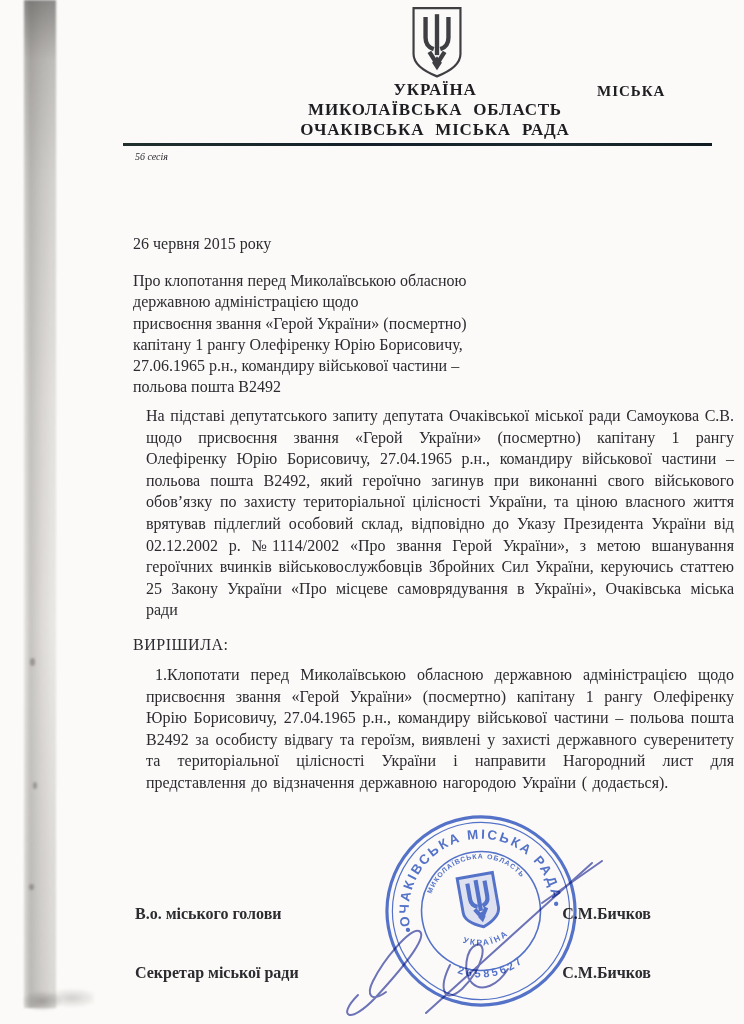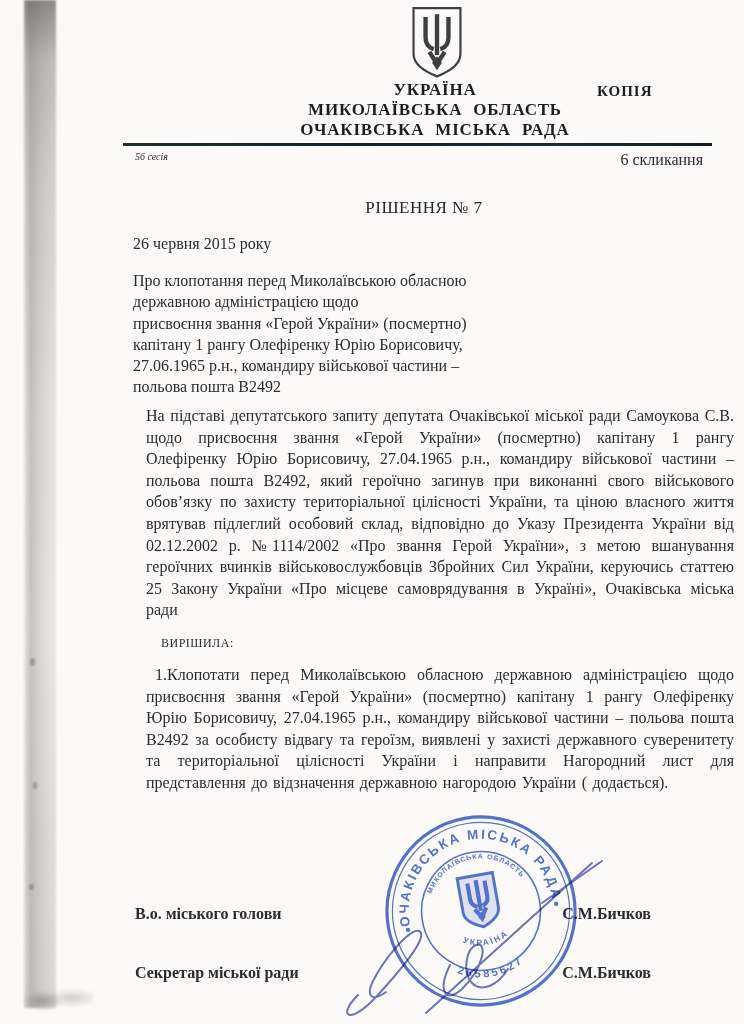--- a/index.html
+++ b/index.html
@@ -41,21 +41,21 @@
   .convocation{position:absolute;left:123px;top:151px;width:580px;text-align:right;font-size:16px;}
   
   .title{position:absolute;left:130px;top:198px;width:588px;text-align:center;
     font-size:17px;letter-spacing:.5px;color:#26262b;}
   .date{position:absolute;left:133px;top:222px;font-size:16px;margin-top:13px;}
   .subject{position:absolute;left:133px;top:270px;width:400px;font-size:16px;
     line-height:21.3px;white-space:pre-line;}
   .para{position:absolute;left:146px;width:588px;font-size:16px;line-height:21.6px;
     text-align:justify;word-spacing:1.5px;}
   .preamble{top:405px;}
-  .resolved{position:absolute;left:133px;top:636px;font-size:12px;letter-spacing:.5px;margin-left:28px;}
+  .resolved{position:absolute;left:133px;top:636px;font-size:16px;letter-spacing:.5px;}
   .item1{top:664px;text-indent:9px;}
   .item2{top:828px;text-indent:9px;}
   
   .sig-row{position:absolute;left:135px;width:516px;display:flex;
     justify-content:space-between;font-size:16px;font-weight:bold;}
   .sig-row-1{top:905px;}
   .sig-row-2{top:964px;}
   .certification{position:absolute;left:123px;top:927px;font-size:16px;}
   
   .stamp{position:absolute;left:382px;top:812px;width:198px;height:198px;
@@ -81,31 +81,29 @@
       <g fill="none" stroke="#3e3e43" stroke-width="8">
         <path d="M29 20 V58 Q29 74 44 79"></path>
         <path d="M71 20 V58 Q71 74 56 79"></path>
         <path d="M50 15 V90"></path>
         <path d="M36 84 L50 106 L64 84"></path>
       </g>
       <path d="M50 92 L59 104 L50 118 L41 104 Z" fill="#3e3e43"></path>
     </svg>
   </div>
 
-  <div class="copy-label">КОПІЯ</div>
+  <div class="copy-label">МІСЬКА</div>
   <div class="hdr-block">
     <div>УКРАЇНА</div>
     <div class="org">МИКОЛАЇВСЬКА ОБЛАСТЬ</div>
     <div class="org">ОЧАКІВСЬКА МІСЬКА РАДА</div>
   </div>
   <div class="rule"></div>
   <div class="session">56 сесія</div>
-  <div class="convocation">6 скликання</div>
 
-  <div class="title">РІШЕННЯ № 7</div>
   <div class="date">26 червня 2015 року</div>
   <div class="subject">Про клопотання перед Миколаївською обласною
 державною адміністрацією щодо
 присвоєння звання «Герой України» (посмертно)
 капітану 1 рангу Олефіренку Юрію Борисовичу,
 27.06.1965 р.н., командиру військової частини –
 польова пошта В2492</div>
   <div class="para preamble">На підставі депутатського запиту депутата Очаківської міської ради Самоукова С.В. щодо присвоєння звання «Герой України» (посмертно) капітану 1 рангу Олефіренку Юрію Борисовичу, 27.04.1965 р.н., командиру військової частини – польова пошта В2492, який героїчно загинув при виконанні свого військового обов’язку по захисту територіальної цілісності України, та ціною власного життя врятував підлеглий особовий склад, відповідно до Указу Президента України від 02.12.2002 р. №1114/2002 «Про звання Герой України», з метою вшанування героїчних вчинків військовослужбовців Збройних Сил України, керуючись статтею 25  Закону України «Про місцеве самоврядування в Україні», Очаківська міська ради</div>
   <div class="resolved">ВИРІШИЛА:</div>
   <div class="para item1">1.Клопотати перед Миколаївською обласною державною адміністрацією щодо присвоєння звання «Герой України» (посмертно) капітану 1 рангу Олефіренку Юрію Борисовичу, 27.04.1965 р.н., командиру військової частини – польова пошта В2492 за особисту відвагу та героїзм, виявлені у захисті державного суверенитету та територіальної цілісності України і направити Нагородний лист для представлення до відзначення державною нагородою України ( додається).</div>

